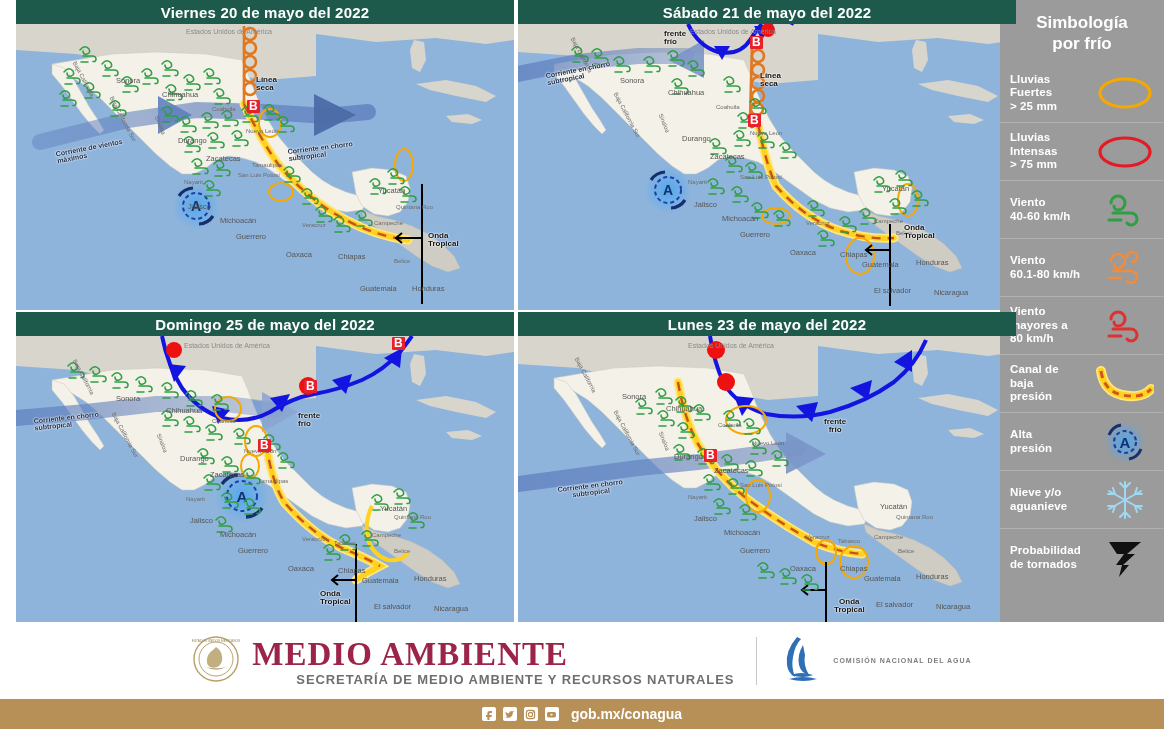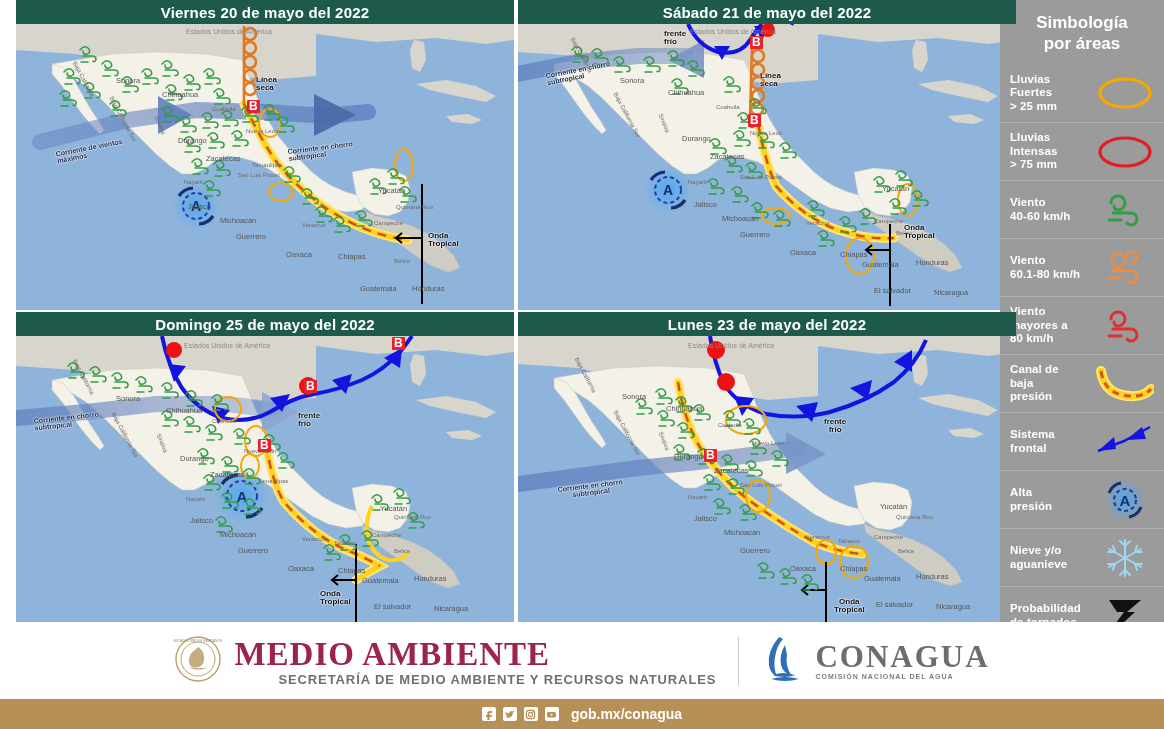--- a/index.html
+++ b/index.html
@@ -882,21 +882,21 @@
         <span class="annot" style="left:316px;top:262px;white-space:pre;">Onda
 Tropical</span>
         <span class="bmark" style="left:186px;top:113px;">B</span>
       </div>
     </div>
   </div>
 
   <aside class="legend">
     <div class="legend-title">
       <div>Simbología</div>
-      <div>por áreas</div>
+      <div>por frío</div>
     </div>
     <div class="legend-rows">
 
       <div class="lrow">
         <span class="ltext" style="white-space:pre-line;">Lluvias
 Fuertes
 &gt; 25 mm</span>
         <span class="licon">
           <svg width="58" height="38" viewBox="0 0 58 38">
               <ellipse cx="29" cy="19" rx="25" ry="14" fill="none" stroke="#f5a800" stroke-width="3.2"></ellipse>
@@ -965,31 +965,20 @@
 presión</span>
         <span class="licon">
           <svg width="58" height="38" viewBox="0 0 58 38">
             <path d="M5,6 Q8,26 26,30 Q46,34 55,24" fill="none" stroke="#ffe680" stroke-width="10" stroke-linecap="round"></path>
             <path d="M5,6 Q8,26 26,30 Q46,34 55,24" fill="none" stroke="#ffd21f" stroke-width="6.5" stroke-linecap="round"></path>
             <path d="M5,6 Q8,26 26,30 Q46,34 55,24" fill="none" stroke="#d4541b" stroke-width="3" stroke-dasharray="7 5"></path>
           </svg>
         </span>
       </div>
 
-      <div class="lrow">
-        <span class="ltext" style="white-space:pre-line;">Sistema
-frontal</span>
-        <span class="licon">
-          <svg width="58" height="38" viewBox="0 0 58 38">
-            <path d="M2,28 L28,18 L54,4" stroke="#1414e0" stroke-width="2.5" fill="none"></path>
-            <path d="M2,28 L18,14 L20,26 Z" fill="#1414e0"></path>
-            <path d="M30,17 L46,4 L50,16 Z" fill="#1414e0"></path>
-          </svg>
-        </span>
-      </div>
 
       <div class="lrow">
         <span class="ltext" style="white-space:pre-line;">Alta
 presión</span>
         <span class="licon">
           <svg width="46" height="46" viewBox="0 0 46 46">
             <defs>
                 <radialGradient id="hpl">
                   <stop offset="0" stop-color="#4ea8ef" stop-opacity=".95"></stop>
                   <stop offset="1" stop-color="#4ea8ef" stop-opacity="0"></stop>
@@ -1054,21 +1043,20 @@
     <div class="cona-block">
       <span>
         <svg width="44" height="48" viewBox="0 0 44 48">
           <path d="M18,2 Q6,16 8,30 Q9,38 16,42 Q12,32 14,22 Q16,10 22,4 Z" fill="#2f6fb5"></path>
           <path d="M24,10 Q18,20 20,30 Q22,38 30,40 Q24,30 26,20 Z" fill="#2f6fb5"></path>
           <path d="M12,40 Q22,36 34,40 Q24,44 12,40 Z" fill="#2f6fb5"></path>
           <path d="M10,44 Q24,40 38,44 Q24,48 10,44 Z" fill="#2f6fb5"></path>
         </svg>
       </span>
       <div class="cona-text">
-        <span class="cona-title">CONAGUA</span>
         <span class="cona-sub">COMISIÓN NACIONAL DEL AGUA</span>
       </div>
     </div>
   </div>
 
   <div class="footer-tan">
     <span class="soc">
       <svg width="11" height="11" viewBox="0 0 11 11">
           <path d="M7,2 h2 v2 h-2 q-.5,0 -.5,.6 V6 h2.4 l-.4,2 H6.5 v3 H4.4 V8 H3 V6 h1.4 V4.4 Q4.4,2 7,2 z" fill="#b79057"></path>
         </svg>

